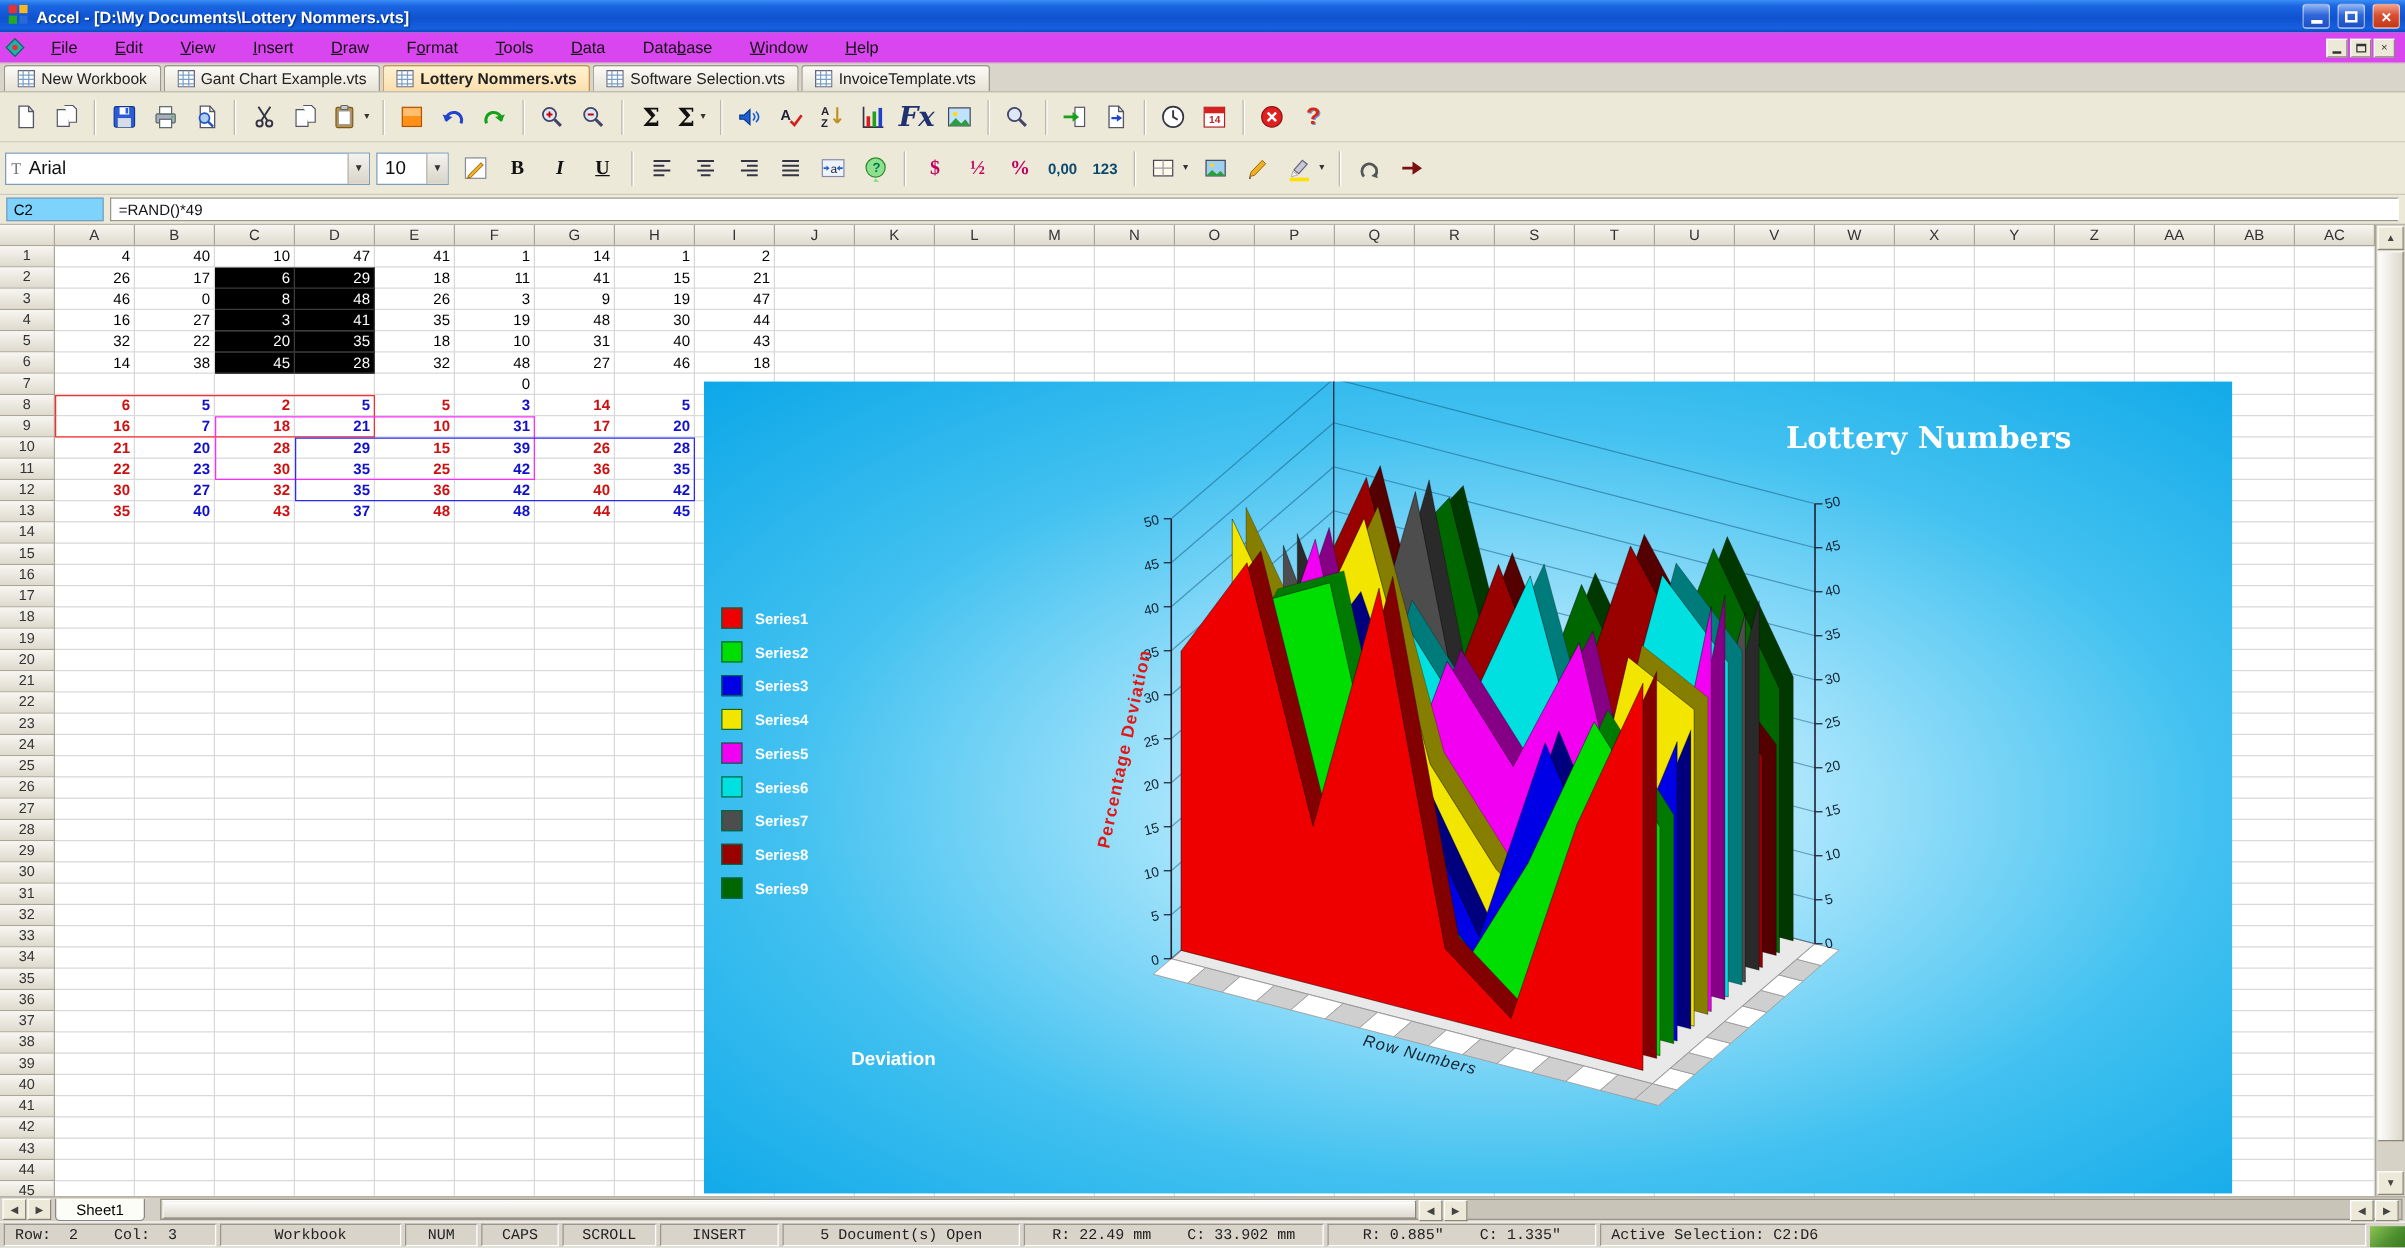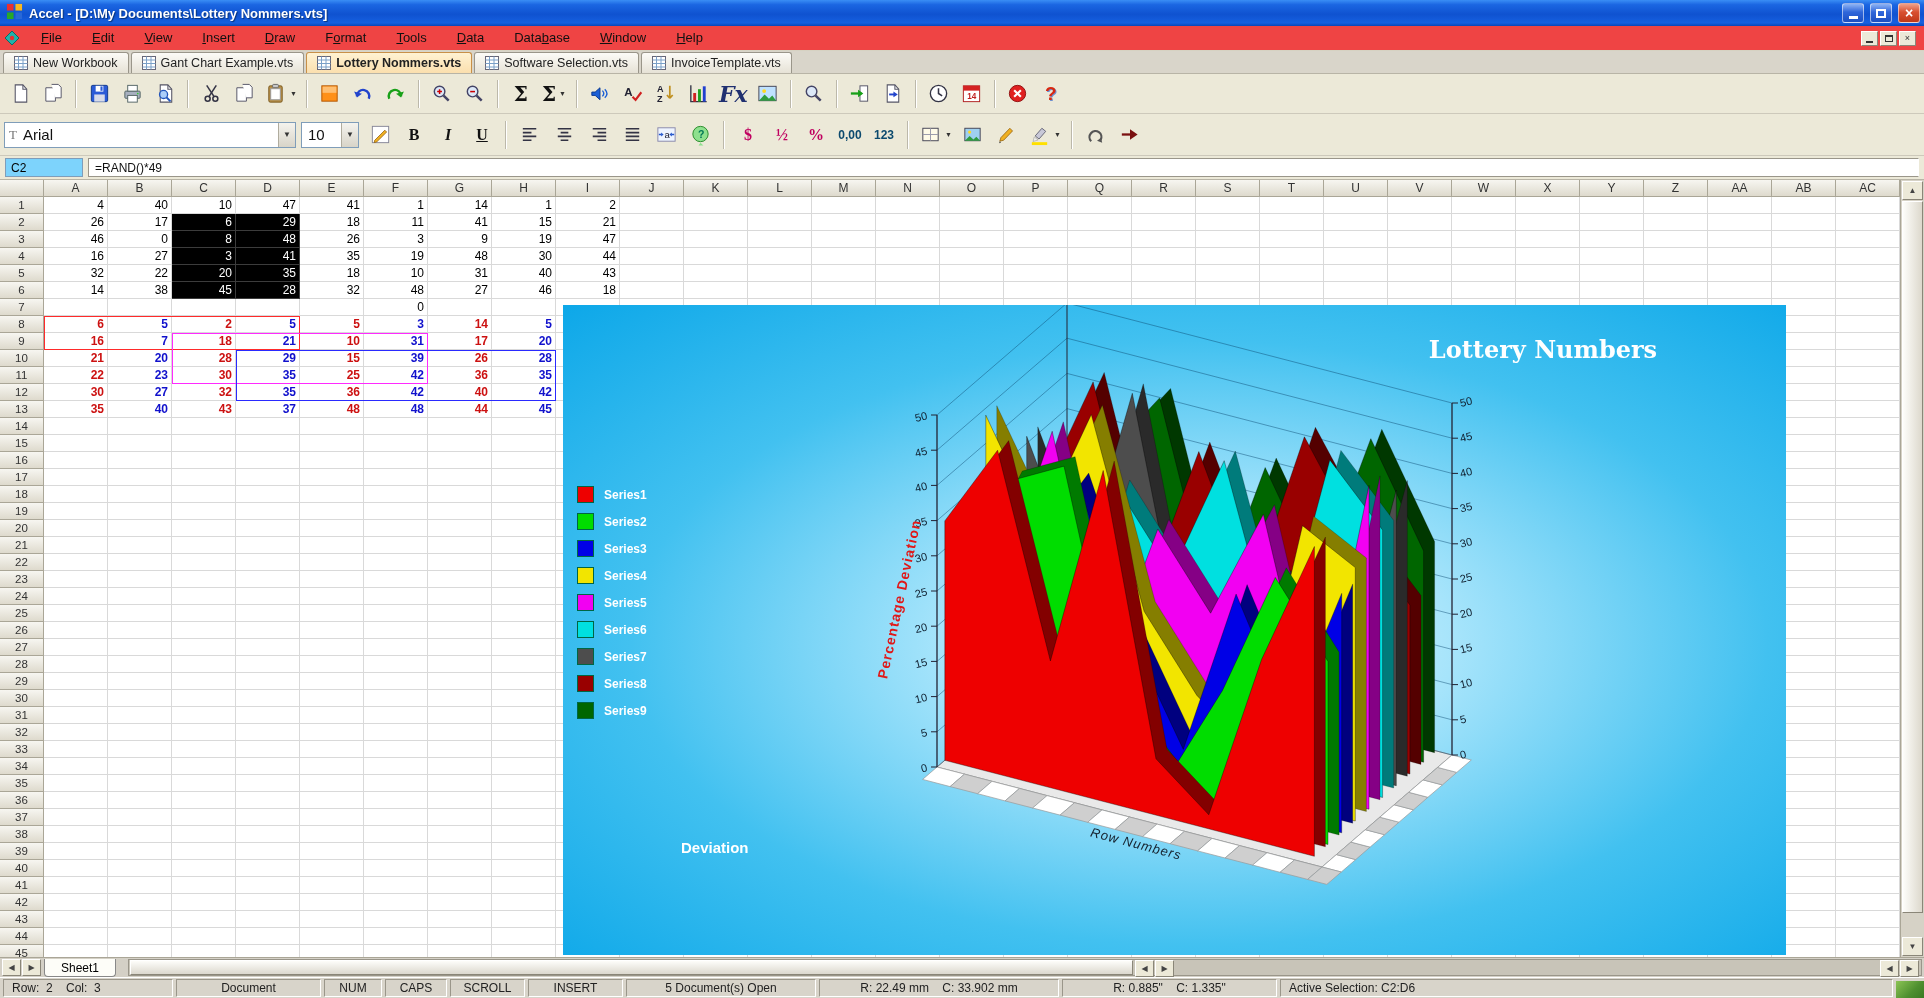--- a/index.html
+++ b/index.html
@@ -13,21 +13,21 @@
     color:#fff;font-weight:bold;font-size:13px;text-shadow:1px 1px 1px #07337a;}
   .titlebar .tspace{flex:1;}
   .tbtn-win{width:22px;height:20px;border-radius:3px;border:1px solid rgba(255,255,255,.55);
     background:linear-gradient(#8fb4f4,#2f66da 45%,#1c4fc2);display:flex;align-items:center;justify-content:center;color:#fff;}
   .tbtn-win.close{background:linear-gradient(#f0a088,#d85030 45%,#c03818);}
   .glyph-min{width:9px;border-bottom:3px solid #fff;margin-top:9px;}
   .glyph-max{width:10px;height:9px;border:2px solid #fff;}
   .glyph-close{font-size:14px;font-weight:bold;line-height:1;text-shadow:none;}
 
   
-  .menubar{height:25px;background:#ef4444;border-bottom:1px solid #d6d2c2;display:flex;align-items:center;padding:0 4px;font-size:13px;color:#111;}
+  .menubar{height:25px;background:#d946ef;border-bottom:1px solid #d6d2c2;display:flex;align-items:center;padding:0 4px;font-size:13px;color:#111;}
   .menu-item{padding:4px 15px 5px;cursor:default;}
   .mdi-controls{margin-left:auto;display:flex;gap:2px;padding-right:4px;}
   .mdi-btn{width:17px;height:15px;background:#ece9d8;border:1px solid;border-color:#fff #8a8678 #8a8678 #fff;
     display:flex;align-items:center;justify-content:center;font-size:9px;color:#333;line-height:1;}
   .mdi-min{width:7px;border-bottom:2px solid #333;margin-top:7px;}
   .mdi-max{width:8px;height:7px;border:1px solid #333;border-top-width:2px;}
 
   
   .tabbar{height:23px;background:#d9d5ca;display:flex;align-items:flex-end;gap:2px;padding:2px 0 0 3px;border-bottom:1px solid #b8b4a6;}
   .dtab{height:21px;display:flex;align-items:center;gap:5px;padding:0 10px;font-size:12.5px;color:#222;
@@ -99,21 +99,21 @@
   .bottombar{height:20px;background:#d4d0c6;position:relative;border-top:1px solid #aaa697;font-size:11px;}
   .bb-btn{position:absolute;top:1px;width:19px;height:17px;background:#ece9d8;border:1px solid;border-color:#fff #8a8678 #8a8678 #fff;
     display:flex;align-items:center;justify-content:center;font-size:8px;color:#444;}
   .sheettab{position:absolute;left:44px;top:1px;height:18px;background:#fdfdf8;border:1px solid #888;border-top:none;
     padding:0 16px;font-size:12px;display:flex;align-items:center;border-radius:0 0 4px 4px;}
   .htrack{position:absolute;left:128px;right:2px;top:1px;height:17px;background:#c8c4b8;border:1px solid #9a968a;}
   .hthumb{position:absolute;left:1px;top:0;width:1003px;height:15px;background:linear-gradient(#fdfdfa,#dcd8ce);border:1px solid;border-color:#fff #8a8678 #8a8678 #fff;}
 
   
   .statusbar{height:21px;background:#d8d4ca;border-top:1px solid #fff;display:flex;gap:3px;padding:1px 3px;font-size:12px;color:#222;}
-  .spanel{border:1px solid;border-color:#9a968a #fff #fff #9a968a;display:flex;align-items:center;padding:0 8px;white-space:pre;overflow:hidden;}
+  .spanel{border:1px solid;border-color:#9a968a #fff #fff #9a968a;display:flex;align-items:center;padding:0 8px;white-space:pre;overflow:hidden;font-family:Liberation Mono, monospace;}
   .spanel.center{justify-content:center;}
   .desktop-corner{position:absolute;right:0;bottom:0;width:28px;height:17px;z-index:50;
     background:linear-gradient(135deg,#8cc455,#4e8f2f 60%,#3a7a22);}
 </style>
 </head>
 <body>
 
 <div class="window">
 
   <div class="titlebar">
@@ -2259,21 +2259,21 @@
       <span class="hthumb"></span>
       <span class="bb-btn" style="left:1006px;top:0;">◀</span>
       <span class="bb-btn" style="left:1026px;top:0;">▶</span>
       <span class="bb-btn" style="right:22px;top:0;">◀</span>
       <span class="bb-btn" style="right:2px;top:0;">▶</span>
     </span>
   </div>
 
   <div class="statusbar">
     <div class="spanel" style="width:170px;">Row:  2    Col:  3</div>
-    <div class="spanel center" style="width:145px;">Document</div>
+    <div class="spanel center" style="width:145px;">Workbook</div>
     <div class="spanel center" style="width:58px;">NUM</div>
     <div class="spanel center" style="width:62px;">CAPS</div>
     <div class="spanel center" style="width:75px;">SCROLL</div>
     <div class="spanel center" style="width:95px;">INSERT</div>
     <div class="spanel center" style="width:190px;">5 Document(s) Open</div>
     <div class="spanel center" style="width:240px;">R: 22.49 mm    C: 33.902 mm</div>
     <div class="spanel center" style="width:215px;">R: 0.885"    C: 1.335"</div>
     <div class="spanel" style="flex:1;margin-right:28px;">Active Selection: C2:D6</div>
   </div>
 

